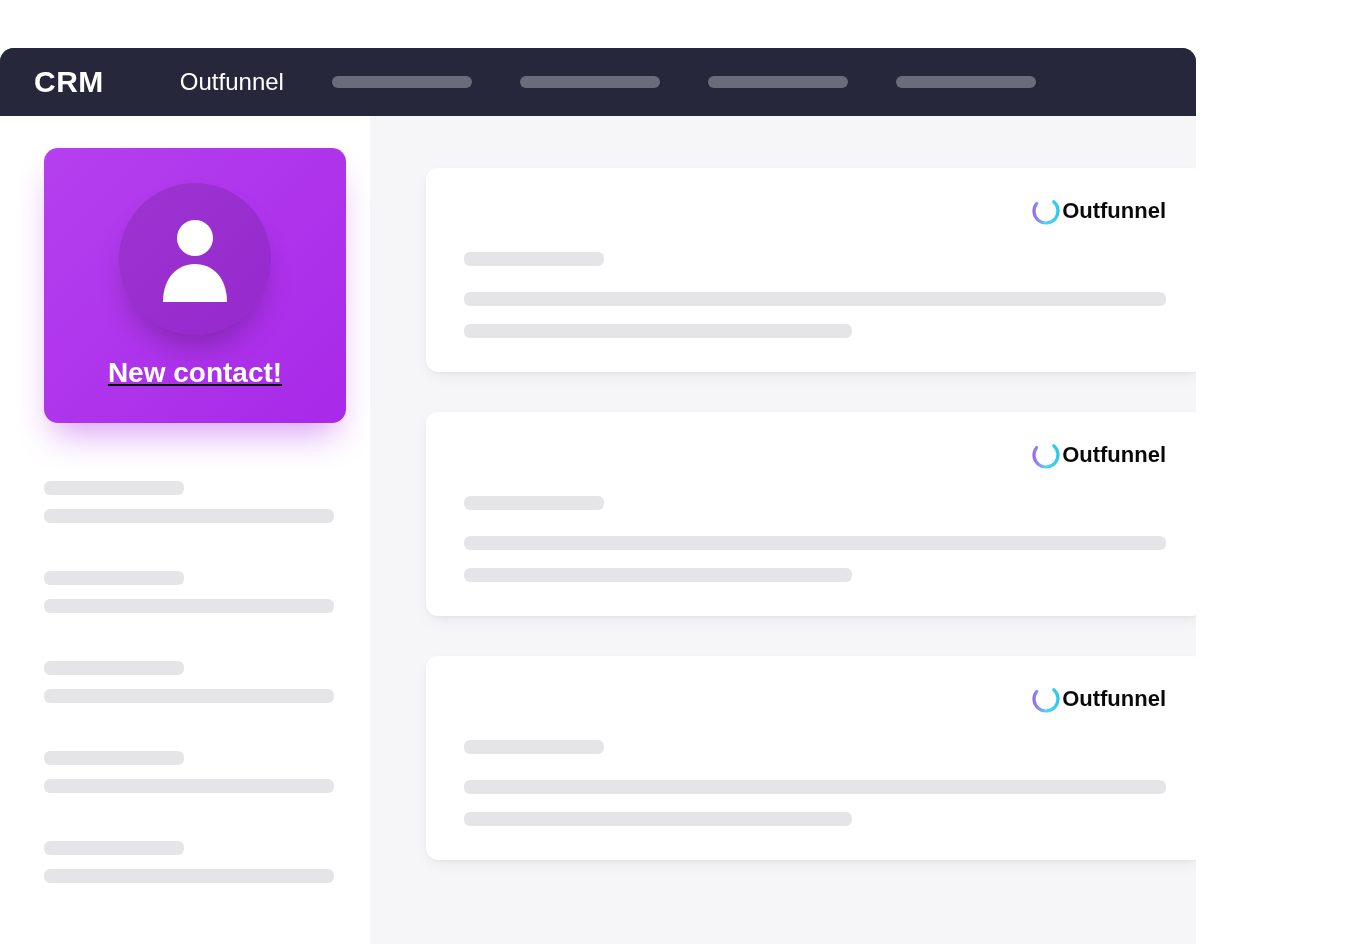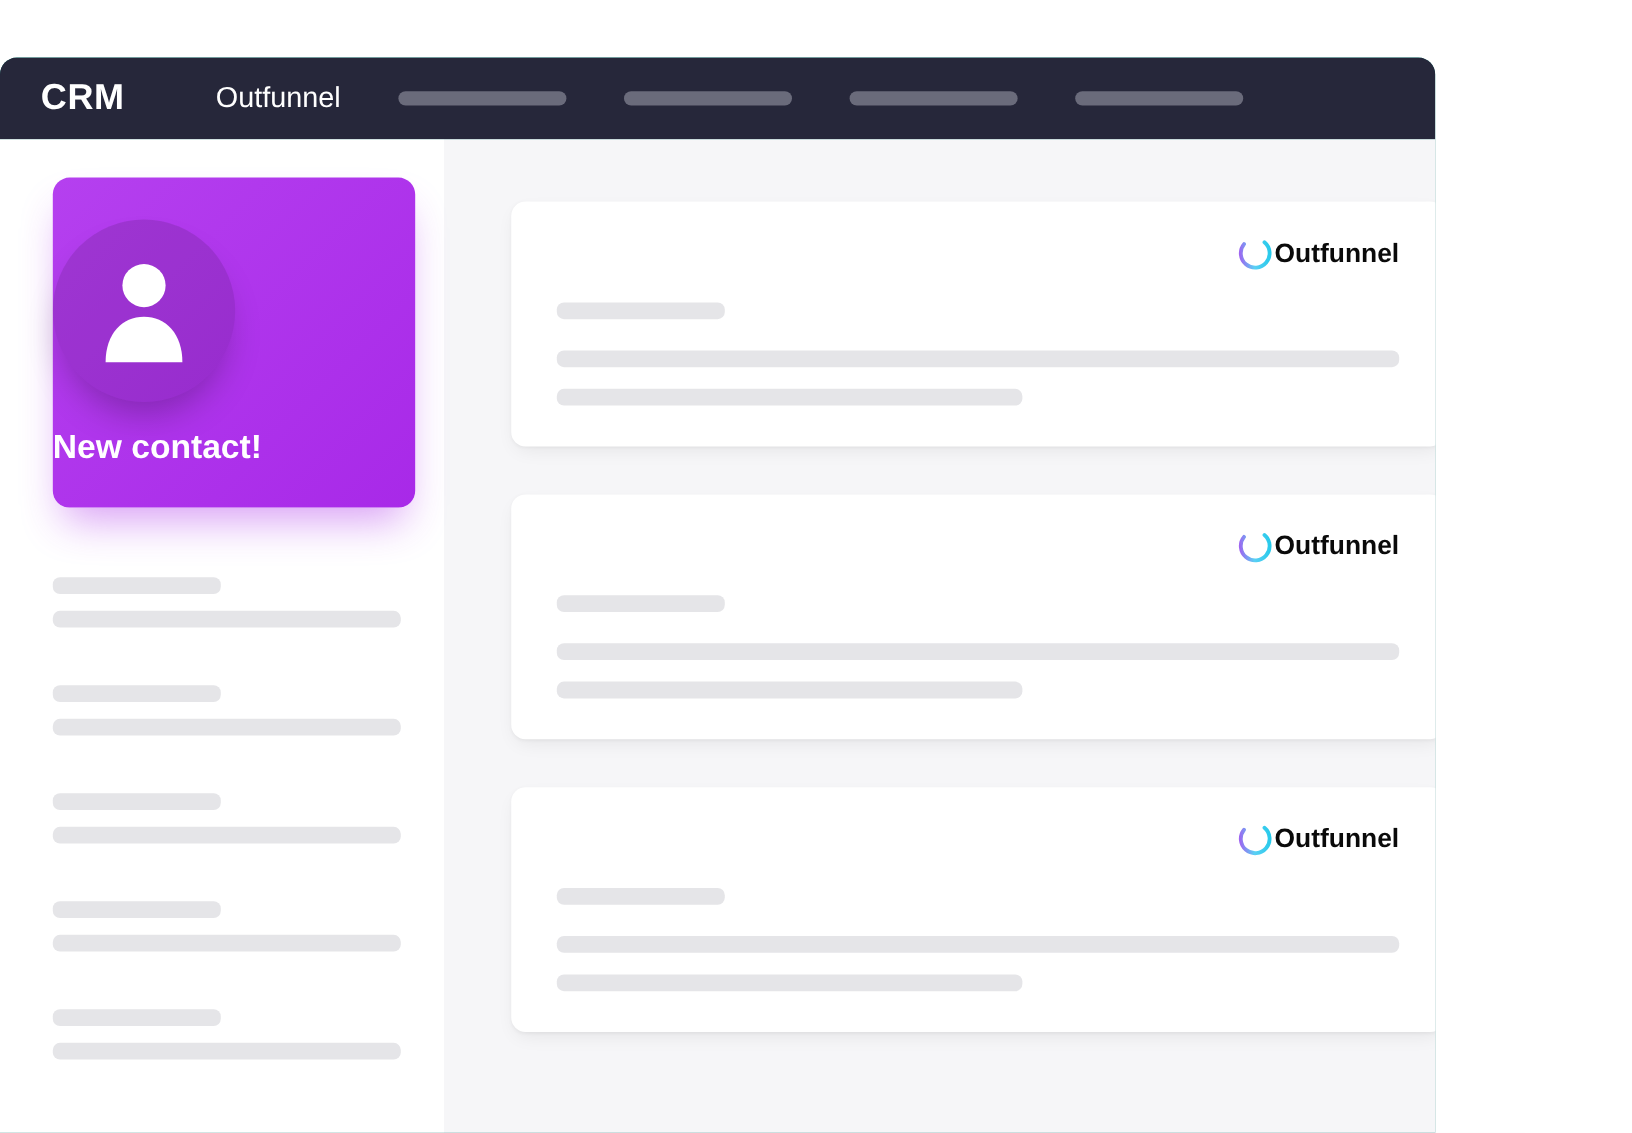--- a/index.html
+++ b/index.html
@@ -59,24 +59,26 @@
       background: #fff;
       padding: 32px 24px 32px 44px;
     }
     .new-contact-card {
       width: 302px;
       height: 275px;
       background: linear-gradient(135deg, #b540ef 0%, #a829e8 100%);
       border-radius: 14px;
       display: flex;
       flex-direction: column;
+      align-items: center;
       justify-content: center;
       box-shadow: 0 20px 35px -10px rgba(168, 41, 232, 0.45);
       margin-bottom: 58px;
       position: relative;
+      text-decoration: underline;
     }
     .avatar-circle {
       width: 152px;
       height: 152px;
       border-radius: 50%;
       background: rgba(0,0,0,0.12);
       display: flex;
       align-items: center;
       justify-content: center;
       margin-bottom: 22px;

